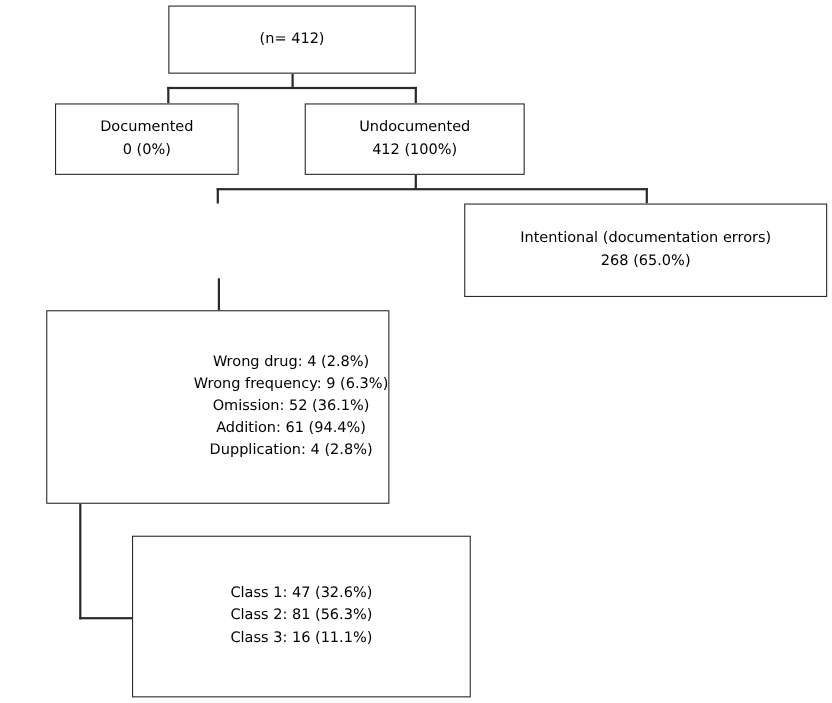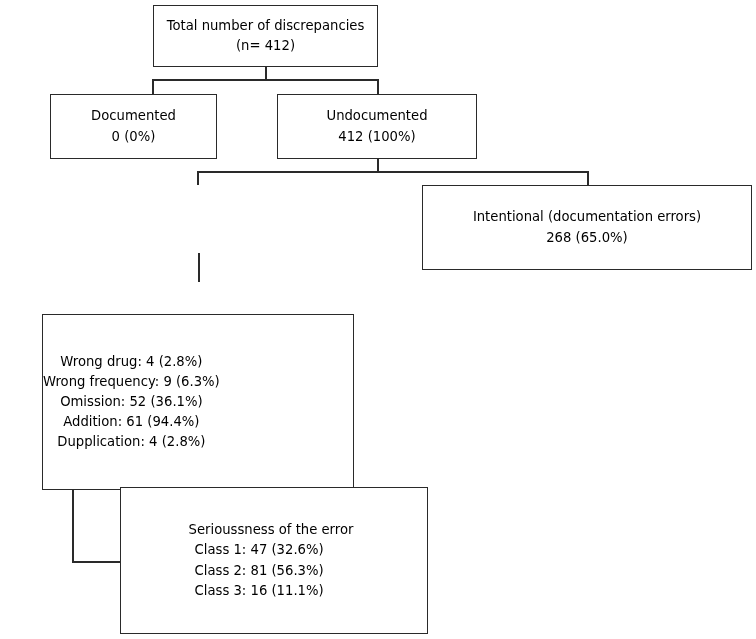--- a/index.html
+++ b/index.html
@@ -28,22 +28,21 @@
     color: #000000;
     font-size: 13.2px;
     line-height: 1.52;
     z-index: 2;
   }
   .node .line {
     white-space: nowrap;
   }
   .node.listbox {
     text-align: left;
-    align-items: flex-start;
-    margin-top: 32px;
+    align-items: flex-end;
   }
   .node.listbox .inner {
     display: inline-block;
     text-align: center;
   }
   .node.listbox .inner .line {
     display: block;
     text-align: center;
   }
   .node.bottombox .inner {
@@ -62,21 +61,20 @@
     background: #2a2a2a;
     z-index: 1;
   }
 </style>
 </head>
 <body>
 
 <div id="canvas">
 
   <div class="node" style="left:153px; top:5px; width:225px; height:62px;">
-    <span class="line">Total number of discrepancies</span>
     <span class="line">(n= 412)</span>
   </div>
 
   <div class="conn" style="left:265px; top:67px; width:1.6px; height:13px;"></div>
   <div class="conn" style="left:152px; top:79px; width:227px; height:1.6px;"></div>
   <div class="conn" style="left:152px; top:79px; width:1.6px; height:15px;"></div>
   <div class="conn" style="left:377px; top:79px; width:1.6px; height:15px;"></div>
 
   <div class="node" style="left:50px; top:94px; width:167px; height:65px;">
     <span class="line">Documented</span>
@@ -109,20 +107,19 @@
       <span class="line">Addition: 61 (94.4%)</span>
       <span class="line">Dupplication: 4 (2.8%)</span>
     </span>
   </div>
 
   <div class="conn" style="left:72px; top:458px; width:1.6px; height:105px;"></div>
   <div class="conn" style="left:72px; top:561px; width:49px; height:1.6px;"></div>
 
   <div class="node bottombox" style="left:120px; top:487px; width:308px; height:147px;">
     <span class="inner">
-      <span class="line head">Serioussness of the error</span>
       <span class="line">Class 1: 47 (32.6%)</span>
       <span class="line">Class 2: 81 (56.3%)</span>
       <span class="line">Class 3: 16 (11.1%)</span>
     </span>
   </div>
 
 </div>
 
 </body></html>

